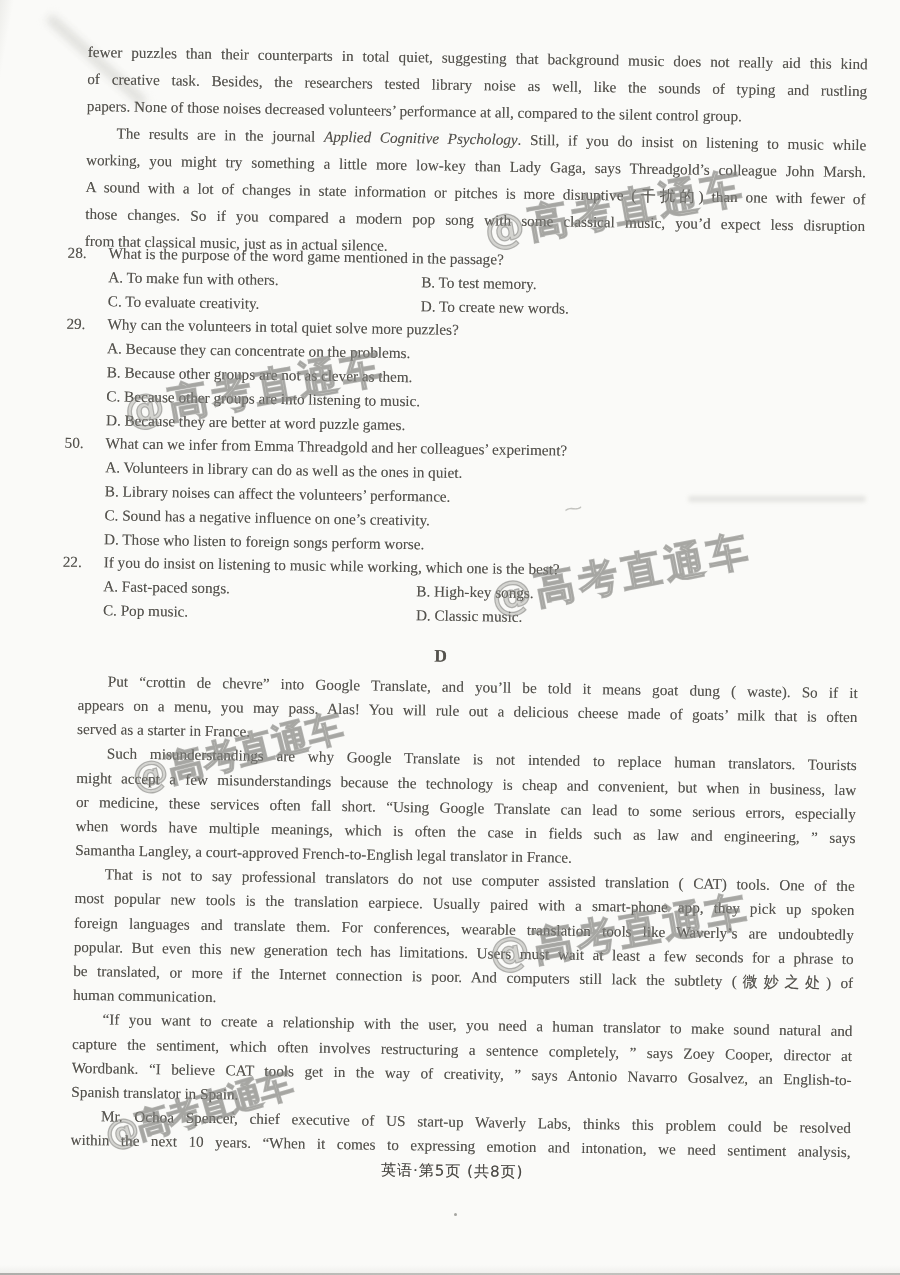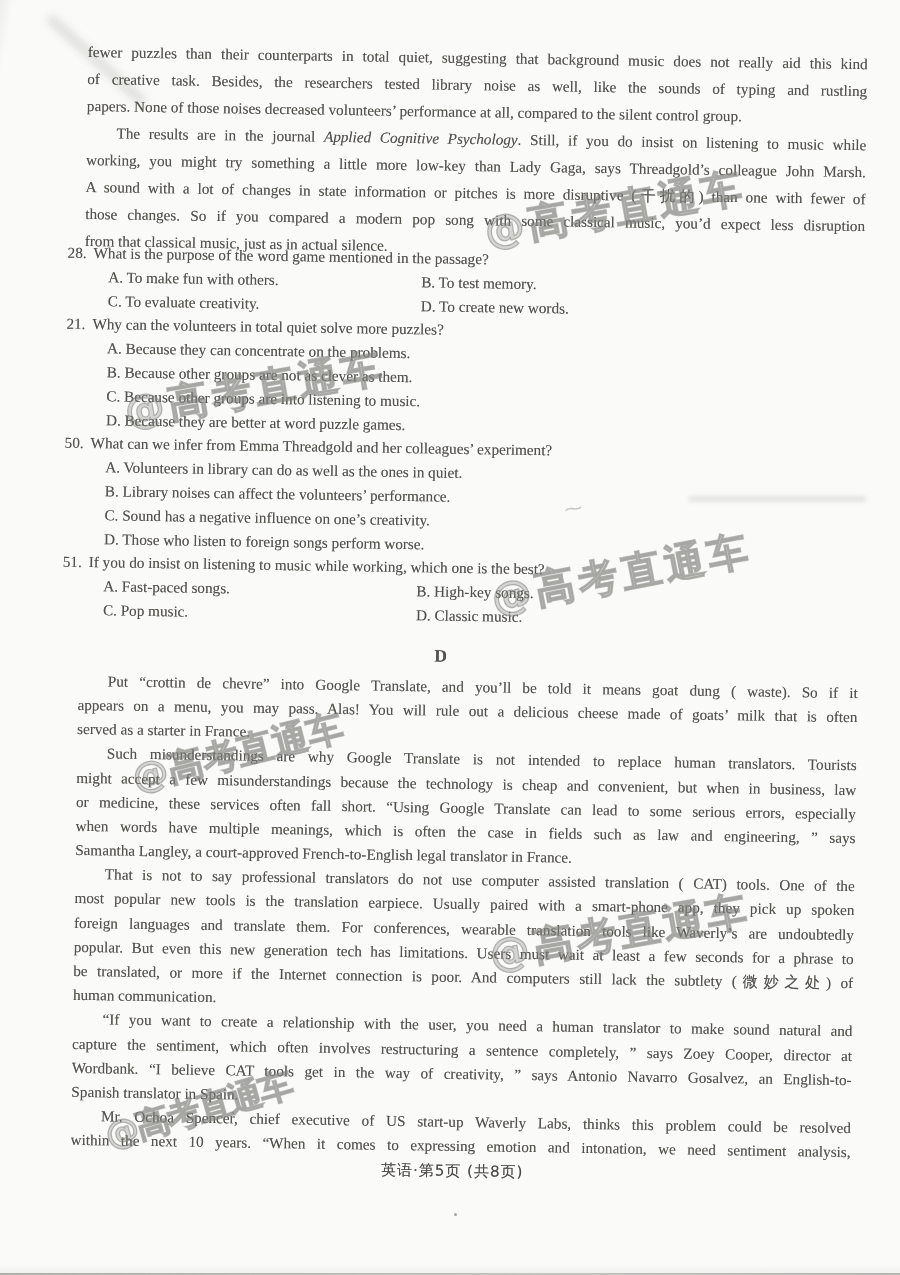--- a/index.html
+++ b/index.html
@@ -32,21 +32,21 @@
   }
   .line{height:var(--lh);line-height:var(--lh);overflow:hidden;
     font-size:15.2px;text-align:justify;text-align-last:justify;position:relative;}
   .line.nj{text-align:left;text-align-last:auto;}
   .line.ind{text-indent:30px;}
   .it{font-style:italic;}
 
   .passage-a{--lh:27px;}
   .questions{--lh:23.8px;margin-top:-13px;}
   .qhead{margin-left:-17px;text-align:left;text-align-last:auto;}
-  .qnum{margin-right:7px;}
+  .qnum{margin-right:22px;}
   .opt{padding-left:24px;text-align:left;text-align-last:auto;}
   .optrow{text-align:left;text-align-last:auto;}
   .optA{padding-left:24px;}
   .optB{position:absolute;left:337px;top:0;}
 
   .dheading{margin-top:15px;height:26px;line-height:26px;font-size:17.5px;font-weight:bold;
     text-align:center;padding-right:55px;letter-spacing:.5px;}
   .section-d{--lh:24.2px;margin-top:6px;}
 
   .footer{margin-top:0;height:24px;line-height:24px;text-align:center;padding-right:16px;
@@ -76,31 +76,31 @@
         <div class="line ind"><span>The results are in the journal </span><span class="it">Applied Cognitive Psychology</span><span>. Still, if you do insist on listening to music while</span></div>
         <div class="line">working, you might try something a little more low-key than Lady Gaga, says Threadgold’s colleague John Marsh.</div>
         <div class="line">A sound with a lot of changes in state information or pitches is more disruptive (干扰的) than one with fewer of</div>
         <div class="line">those changes. So if you compared a modern pop song with some classical music, you’d expect less disruption</div>
         <div class="line nj">from that classical music, just as in actual silence.</div>
       </div>
     <div class="questions" id="questions">
         <div class="line qhead"><span class="qnum">28.</span><span class="qtext">What is the purpose of the word game mentioned in the passage?</span></div>
         <div class="line optrow"><span class="optA">A. To make fun with others.</span><span class="optB">B. To test memory.</span></div>
         <div class="line optrow"><span class="optA">C. To evaluate creativity.</span><span class="optB">D. To create new words.</span></div>
-        <div class="line qhead"><span class="qnum">21.</span><span class="qtext">Why can the volunteers in total quiet solve more puzzles?</span></div>
+        <div class="line qhead"><span class="qnum">29.</span><span class="qtext">Why can the volunteers in total quiet solve more puzzles?</span></div>
         <div class="line opt">A. Because they can concentrate on the problems.</div>
         <div class="line opt">B. Because other groups are not as clever as them.</div>
         <div class="line opt">C. Because other groups are into listening to music.</div>
         <div class="line opt">D. Because they are better at word puzzle games.</div>
         <div class="line qhead"><span class="qnum">50.</span><span class="qtext">What can we infer from Emma Threadgold and her colleagues’ experiment?</span></div>
         <div class="line opt">A. Volunteers in library can do as well as the ones in quiet.</div>
         <div class="line opt">B. Library noises can affect the volunteers’ performance.</div>
         <div class="line opt">C. Sound has a negative influence on one’s creativity.</div>
         <div class="line opt">D. Those who listen to foreign songs perform worse.</div>
-        <div class="line qhead"><span class="qnum">51.</span><span class="qtext">If you do insist on listening to music while working, which one is the best?</span></div>
+        <div class="line qhead"><span class="qnum">22.</span><span class="qtext">If you do insist on listening to music while working, which one is the best?</span></div>
         <div class="line optrow"><span class="optA">A. Fast-paced songs.</span><span class="optB">B. High-key songs.</span></div>
         <div class="line optrow"><span class="optA">C. Pop music.</span><span class="optB">D. Classic music.</span></div>
       </div>
     <div class="dheading">D</div>
     <div class="section-d" id="section-d">
         <div class="line ind">Put “crottin de chevre” into Google Translate, and you’ll be told it means goat dung ( waste). So if it</div>
         <div class="line">appears on a menu, you may pass. Alas! You will rule out a delicious cheese made of goats’ milk that is often</div>
         <div class="line nj">served as a starter in France.</div>
         <div class="line ind">Such misunderstandings are why Google Translate is not intended to replace human translators. Tourists</div>
         <div class="line">might accept a few misunderstandings because the technology is cheap and convenient, but when in business, law</div>

